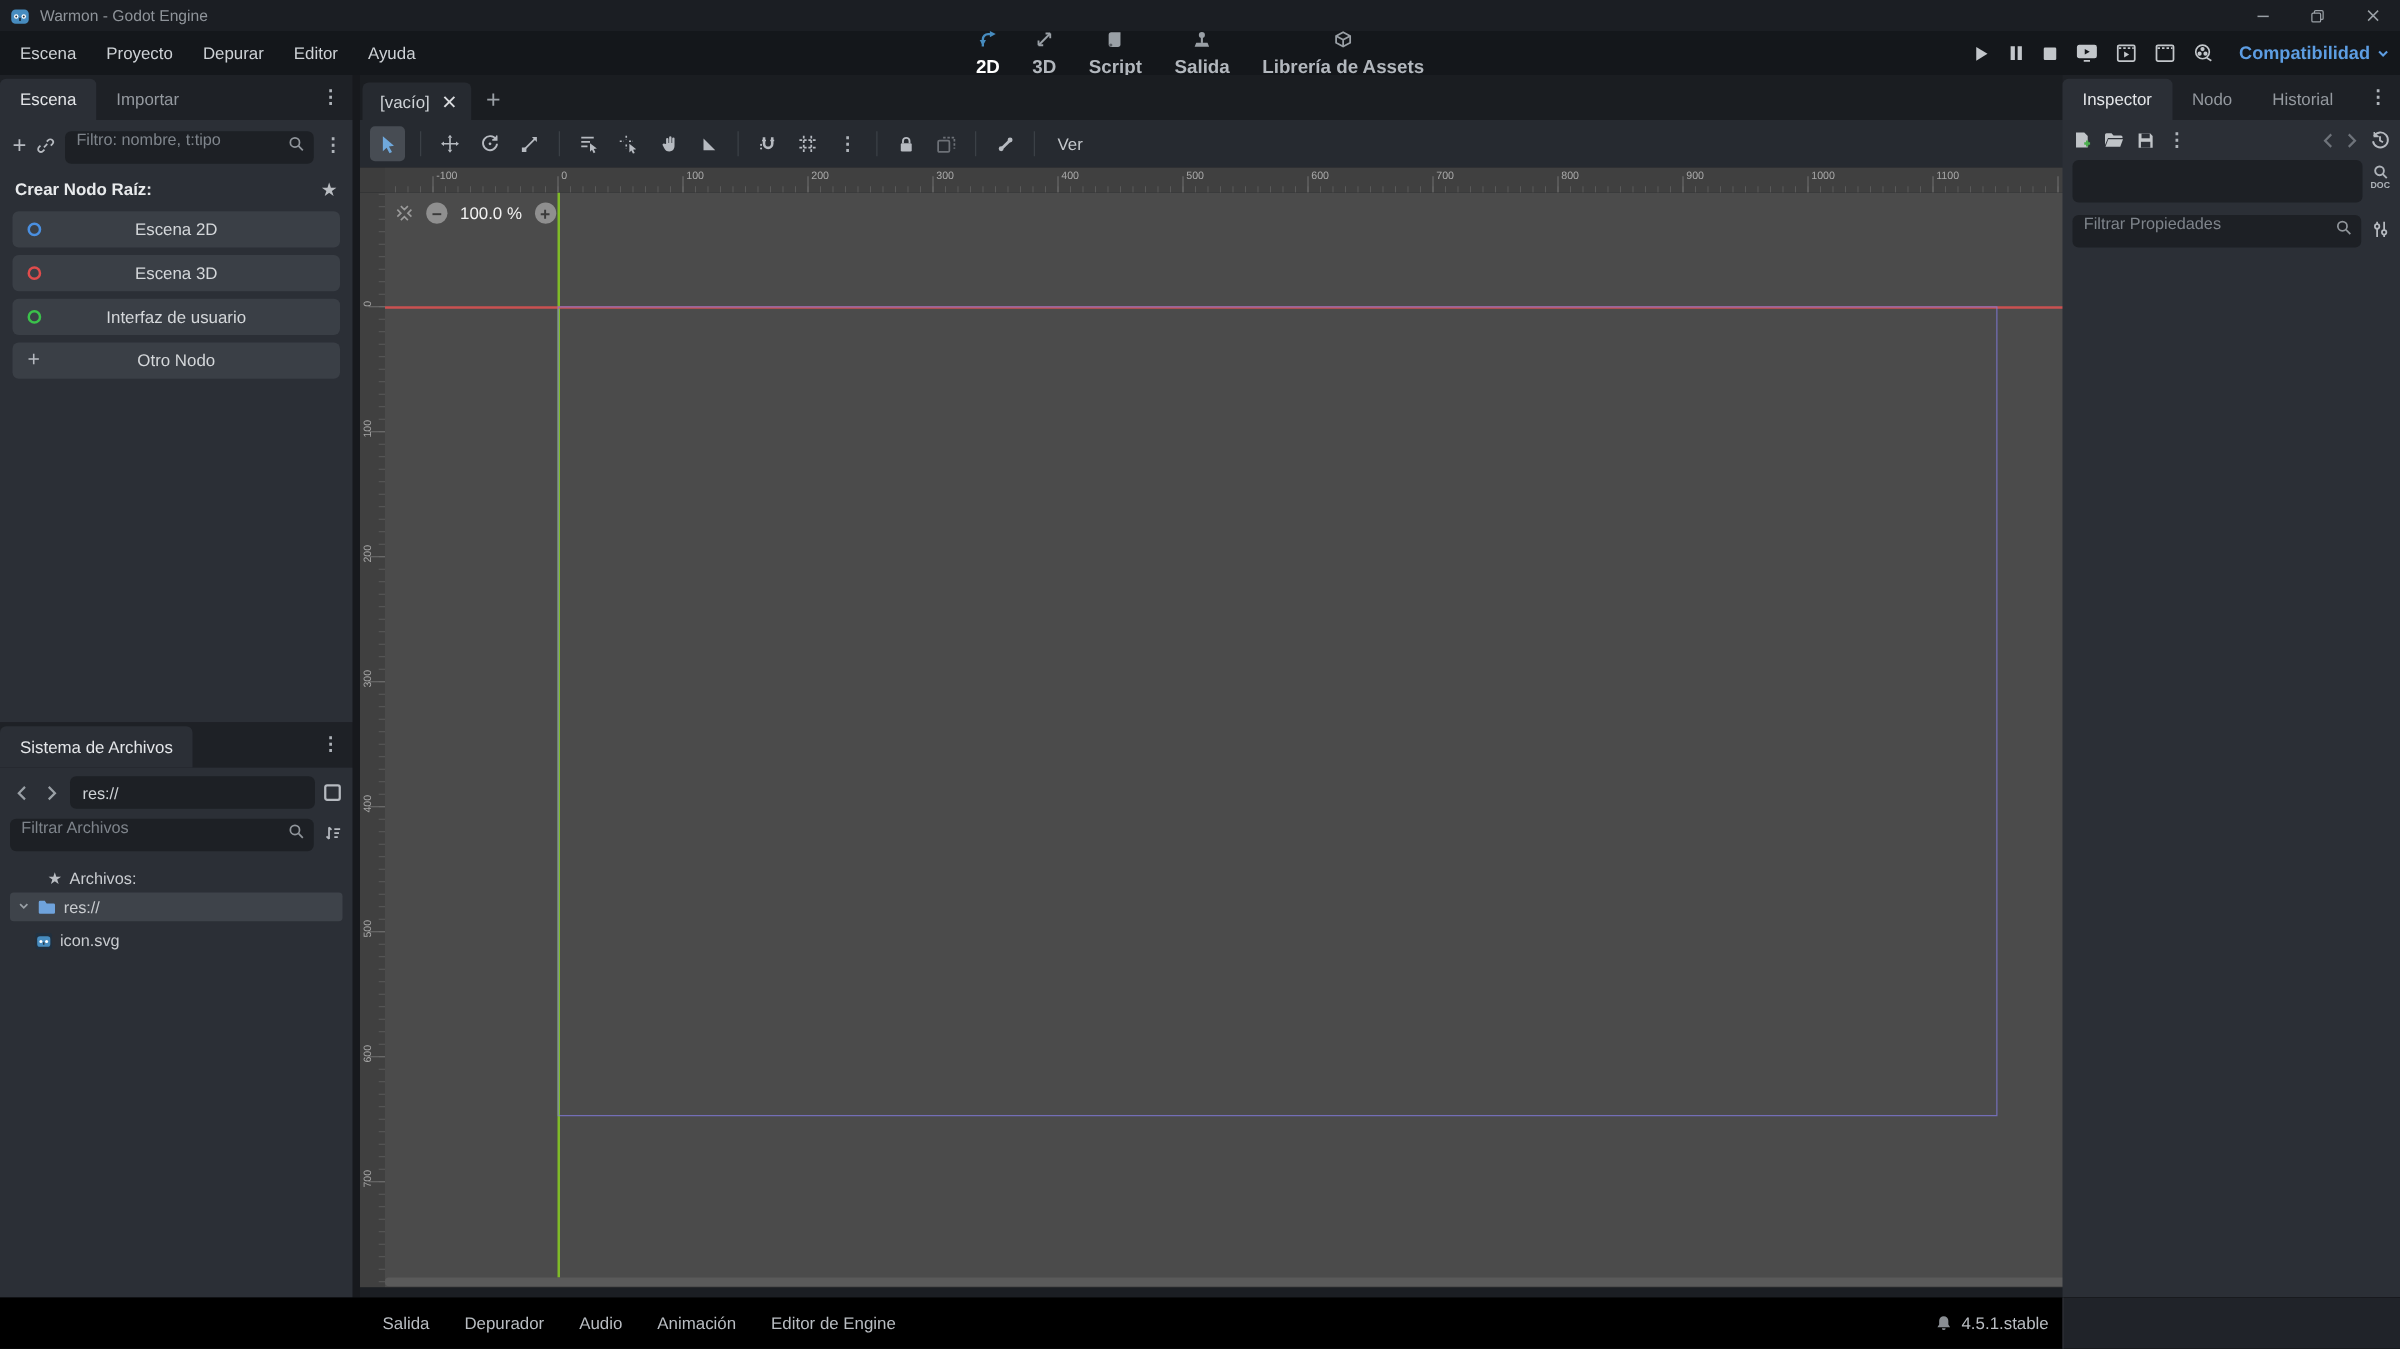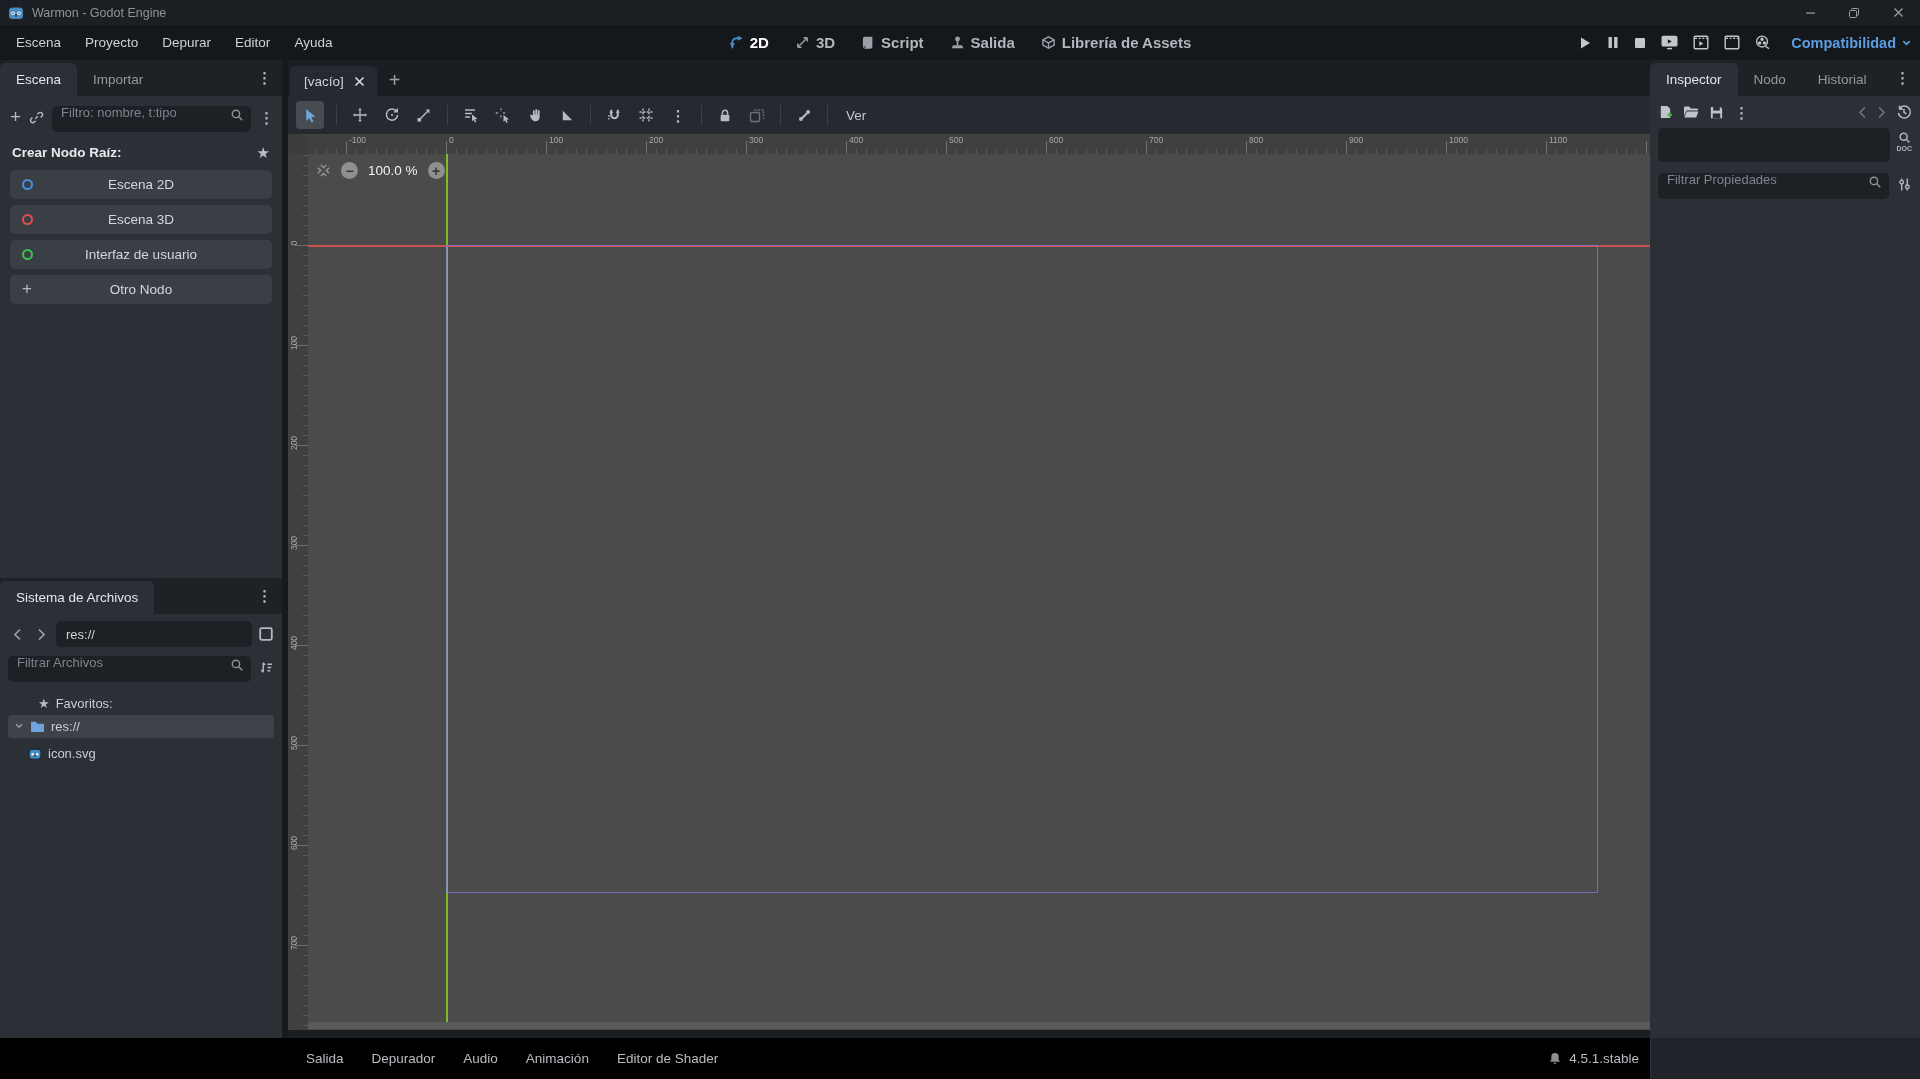--- a/index.html
+++ b/index.html
@@ -12,21 +12,21 @@
     display:flex; align-items:center; padding-left:8px; }
   .titlebar .title { font-size:12.5px; color:#8f949a; margin-left:8px; }
   .win-btns { position:absolute; right:0; top:0; height:25px; display:flex; }
   .win-btn { width:44px; height:25px; display:flex; align-items:center; justify-content:center; color:#9aa0a6; font-size:13px; }
 
   
   .menubar { position:absolute; left:0; top:25px; width:1920px; height:35px; background:#14171b; }
   .menus { position:absolute; left:4px; top:0; height:35px; display:flex; align-items:center; }
   .menu-item { padding:0 12px; font-size:13.5px; color:#ced2d6; cursor:default; }
   .workspaces { position:absolute; left:0; right:0; top:0; height:35px; display:flex; align-items:center; justify-content:center; gap:26px; pointer-events:none; }
-  .ws { display:flex; align-items:center; gap:6px; font-size:15px; font-weight:600; color:#b2b7bd; pointer-events:auto; }
+  .ws { display:flex; align-items:center; gap:6px; font-size:15px; font-weight:600; color:#b2b7bd; pointer-events:auto;flex-direction:column; }
   .ws.active { color:#ffffff; }
   .runbar { position:absolute; right:8px; top:0; height:35px; display:flex; align-items:center; gap:15px; }
   .runbar .rbtn { color:#c3c7cb; display:flex; align-items:center; }
   .renderer { display:flex; align-items:center; gap:5px; font-size:14.5px; font-weight:700; color:#5d9de2; margin-left:6px; }
 
   
   .dock-col { position:absolute; }
   .tabstrip { height:36px; background:#1e2126; display:flex; align-items:flex-end; position:relative; }
   .dtab { padding:9px 16px 9px 16px; font-size:13.5px; color:#94999f; }
   .dtab.active { background:#2b2f36; color:#e4e6e9; border-radius:5px 5px 0 0; }
@@ -365,21 +365,21 @@
       <span class="tool-glyph">
           <svg class="ic" width="15" height="15" viewBox="0 0 16 16" fill="none" stroke="currentColor" stroke-width="1.5">
             <path d="M4.5 3v10M4.5 13L2.4 10.7M4.5 3L6.6 5.3"></path>
             <path d="M9 4.5h5M9 8h4M9 11.5h3"></path>
           </svg>
         </span>
     </div>
     <div class="tree">
       <div class="tree-row">
         <span class="star" style="font-size:13px;">★</span>
-        <span>Favoritos:</span>
+        <span>Archivos:</span>
       </div>
       <div class="tree-row folder-row">
         <span class="caret">
             <svg class="ic" width="10" height="10" viewBox="0 0 12 12" fill="none" stroke="currentColor" stroke-width="1.7">
               <path d="M2.5 4L6 7.5 9.5 4"></path>
             </svg>
           </span>
         <span>
             <svg class="ic" width="15" height="13" viewBox="0 0 16 14">
               <path d="M1 3a1.2 1.2 0 011.2-1.2h4L7.8 4h6A1.2 1.2 0 0115 5.2v6.6A1.2 1.2 0 0113.8 13H2.2A1.2 1.2 0 011 11.8z" fill="#6fa3dc"></path>
@@ -639,21 +639,21 @@
     </div>
   </div>
 </div>
 
 <div class="bottombar">
   <div class="bb-items">
     <span class="bb-item">Salida</span>
     <span class="bb-item">Depurador</span>
     <span class="bb-item">Audio</span>
     <span class="bb-item">Animación</span>
-    <span class="bb-item">Editor de Shader</span>
+    <span class="bb-item">Editor de Engine</span>
   </div>
   <div class="bb-corner"></div>
   <div class="bb-right">
     <span>
         <svg class="ic" width="14" height="15" viewBox="0 0 16 16" fill="#8a8e93">
           <path d="M8 1.6a4.2 4.2 0 014.2 4.2v3.4l1.6 2.6H2.2l1.6-2.6V5.8A4.2 4.2 0 018 1.6z"></path>
           <path d="M6.3 12.6a1.7 1.7 0 003.4 0z"></path>
         </svg>
       </span>
     <span class="bb-version">4.5.1.stable</span>

